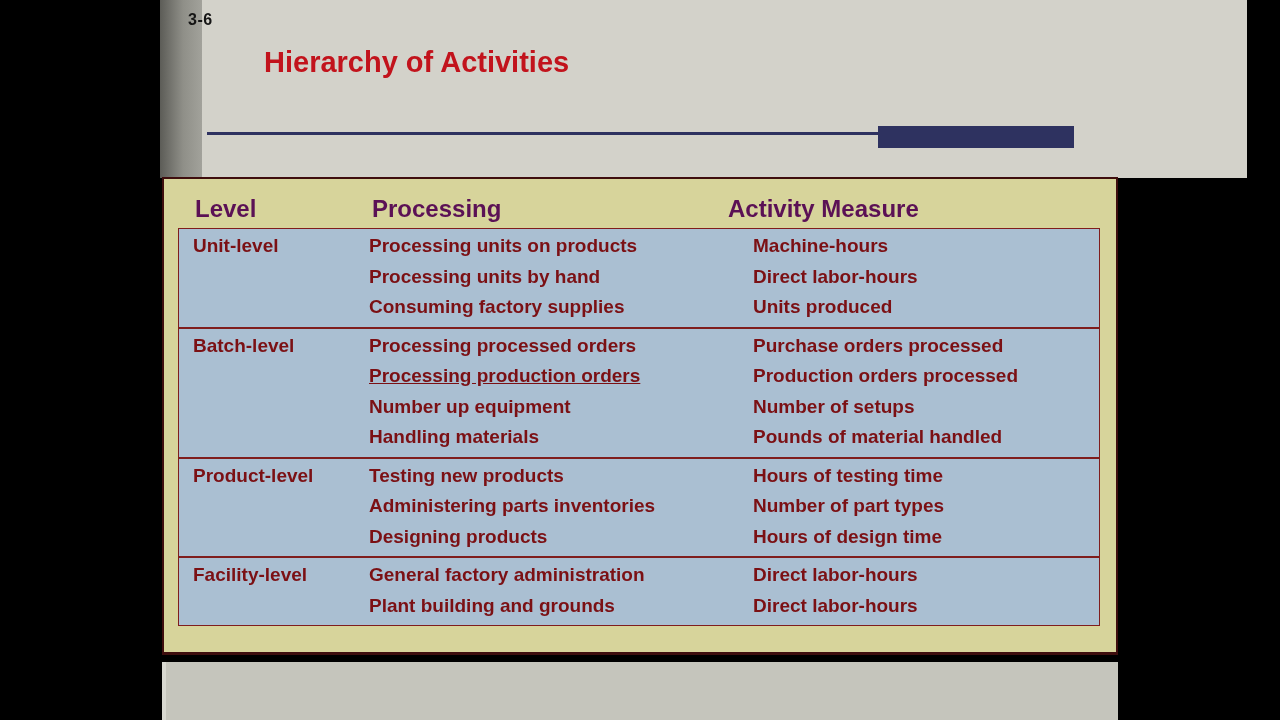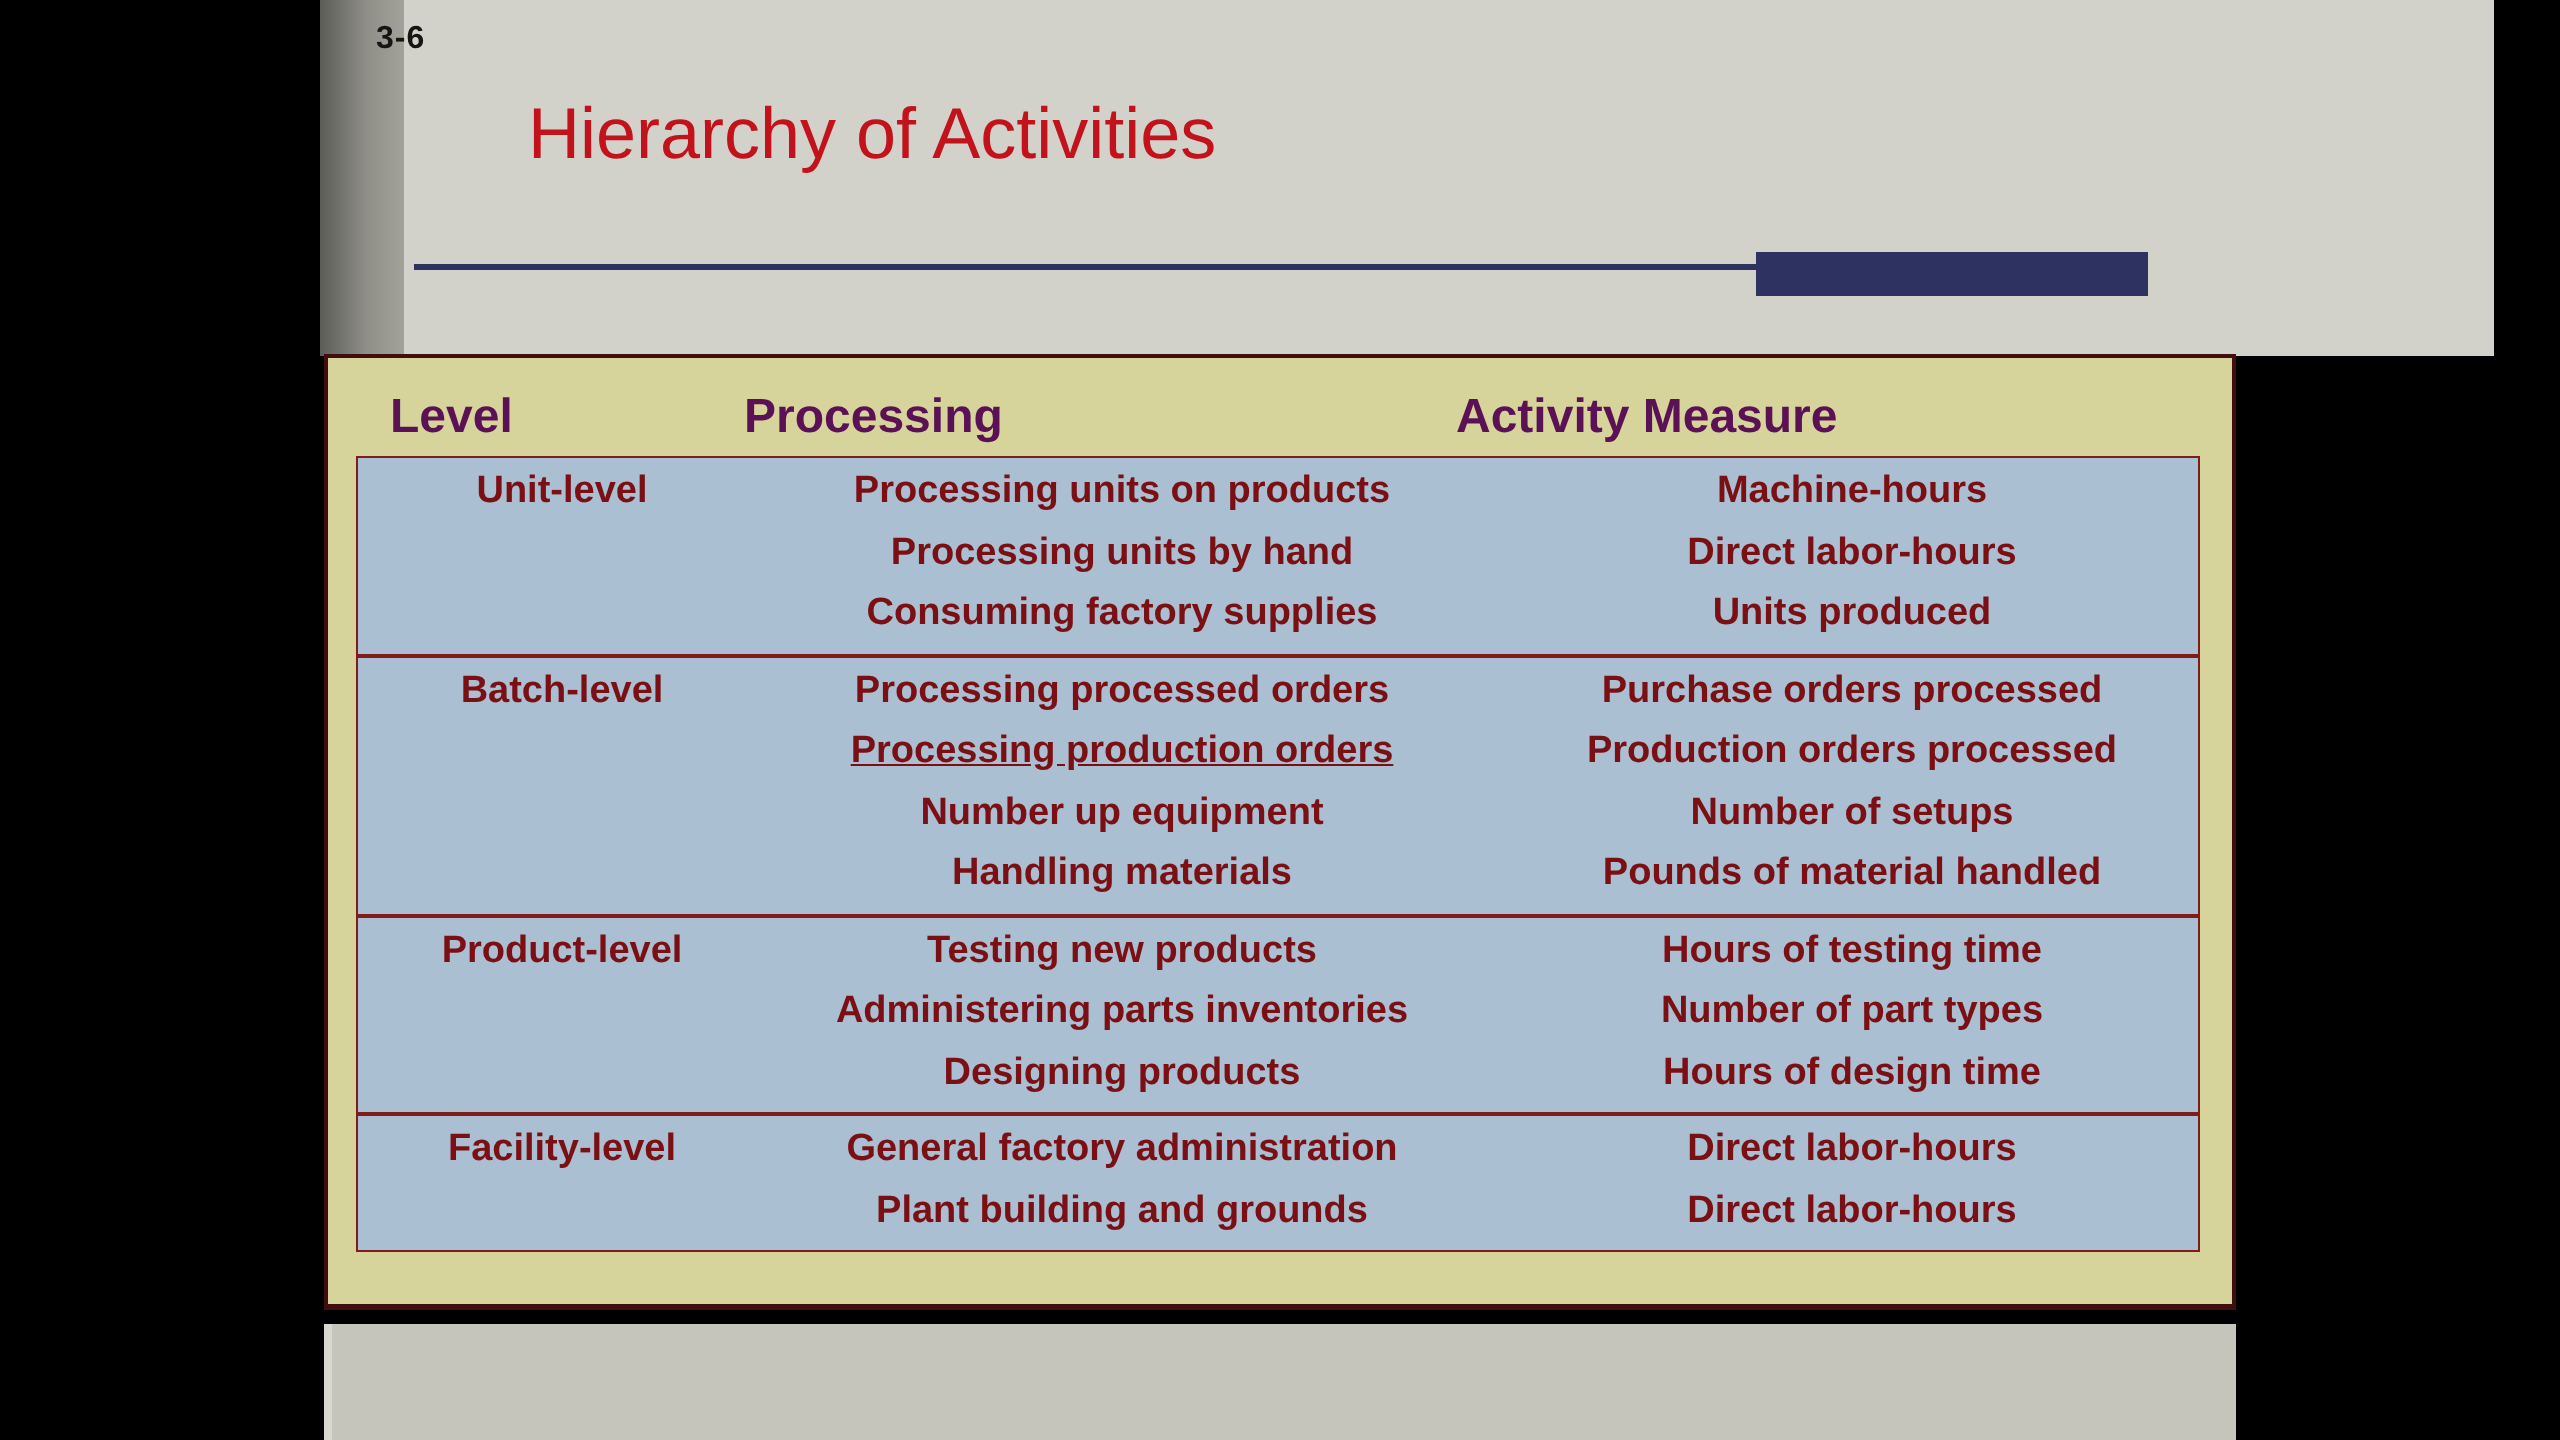--- a/index.html
+++ b/index.html
@@ -22,38 +22,37 @@
   .left-strip{
     position:absolute;left:0;top:0;width:42px;height:178px;
     background:linear-gradient(90deg,#5c5c57,#8f8f88 55%,#a2a29b);
   }
   .slide-number{
     position:absolute;left:28px;top:11px;
     font-size:16px;font-weight:bold;color:#151515;letter-spacing:0.5px;
   }
   .slide-title{
     position:absolute;left:104px;top:46px;
-    font-size:36px;font-weight:normal;color:var(--title-red);
+    font-size:29px;font-weight:bold;color:var(--title-red);
     white-space:nowrap;
     text-align:center;
   }
   .rule-line{
     position:absolute;left:47px;top:132px;width:866px;height:3px;
     background:var(--accent-navy);
   }
   .rule-bar{
     position:absolute;left:718px;top:126px;width:196px;height:22px;
     background:var(--accent-navy);
   }
   .panel{
     position:absolute;left:162px;top:177px;width:956px;height:478px;
     background:var(--panel-khaki);
     border:2px solid #3f0e0e;border-bottom-width:3px;
     box-sizing:border-box;
-    text-align:center;
   }
   .header-row{position:relative;height:49px;}
   .hcell{
     position:absolute;top:16px;
     font-size:24px;font-weight:bold;color:var(--header-purple);
     white-space:nowrap;
   }
   .h-level{left:31px;}
   .h-activities{left:208px;}
   .h-measure{left:564px;}

